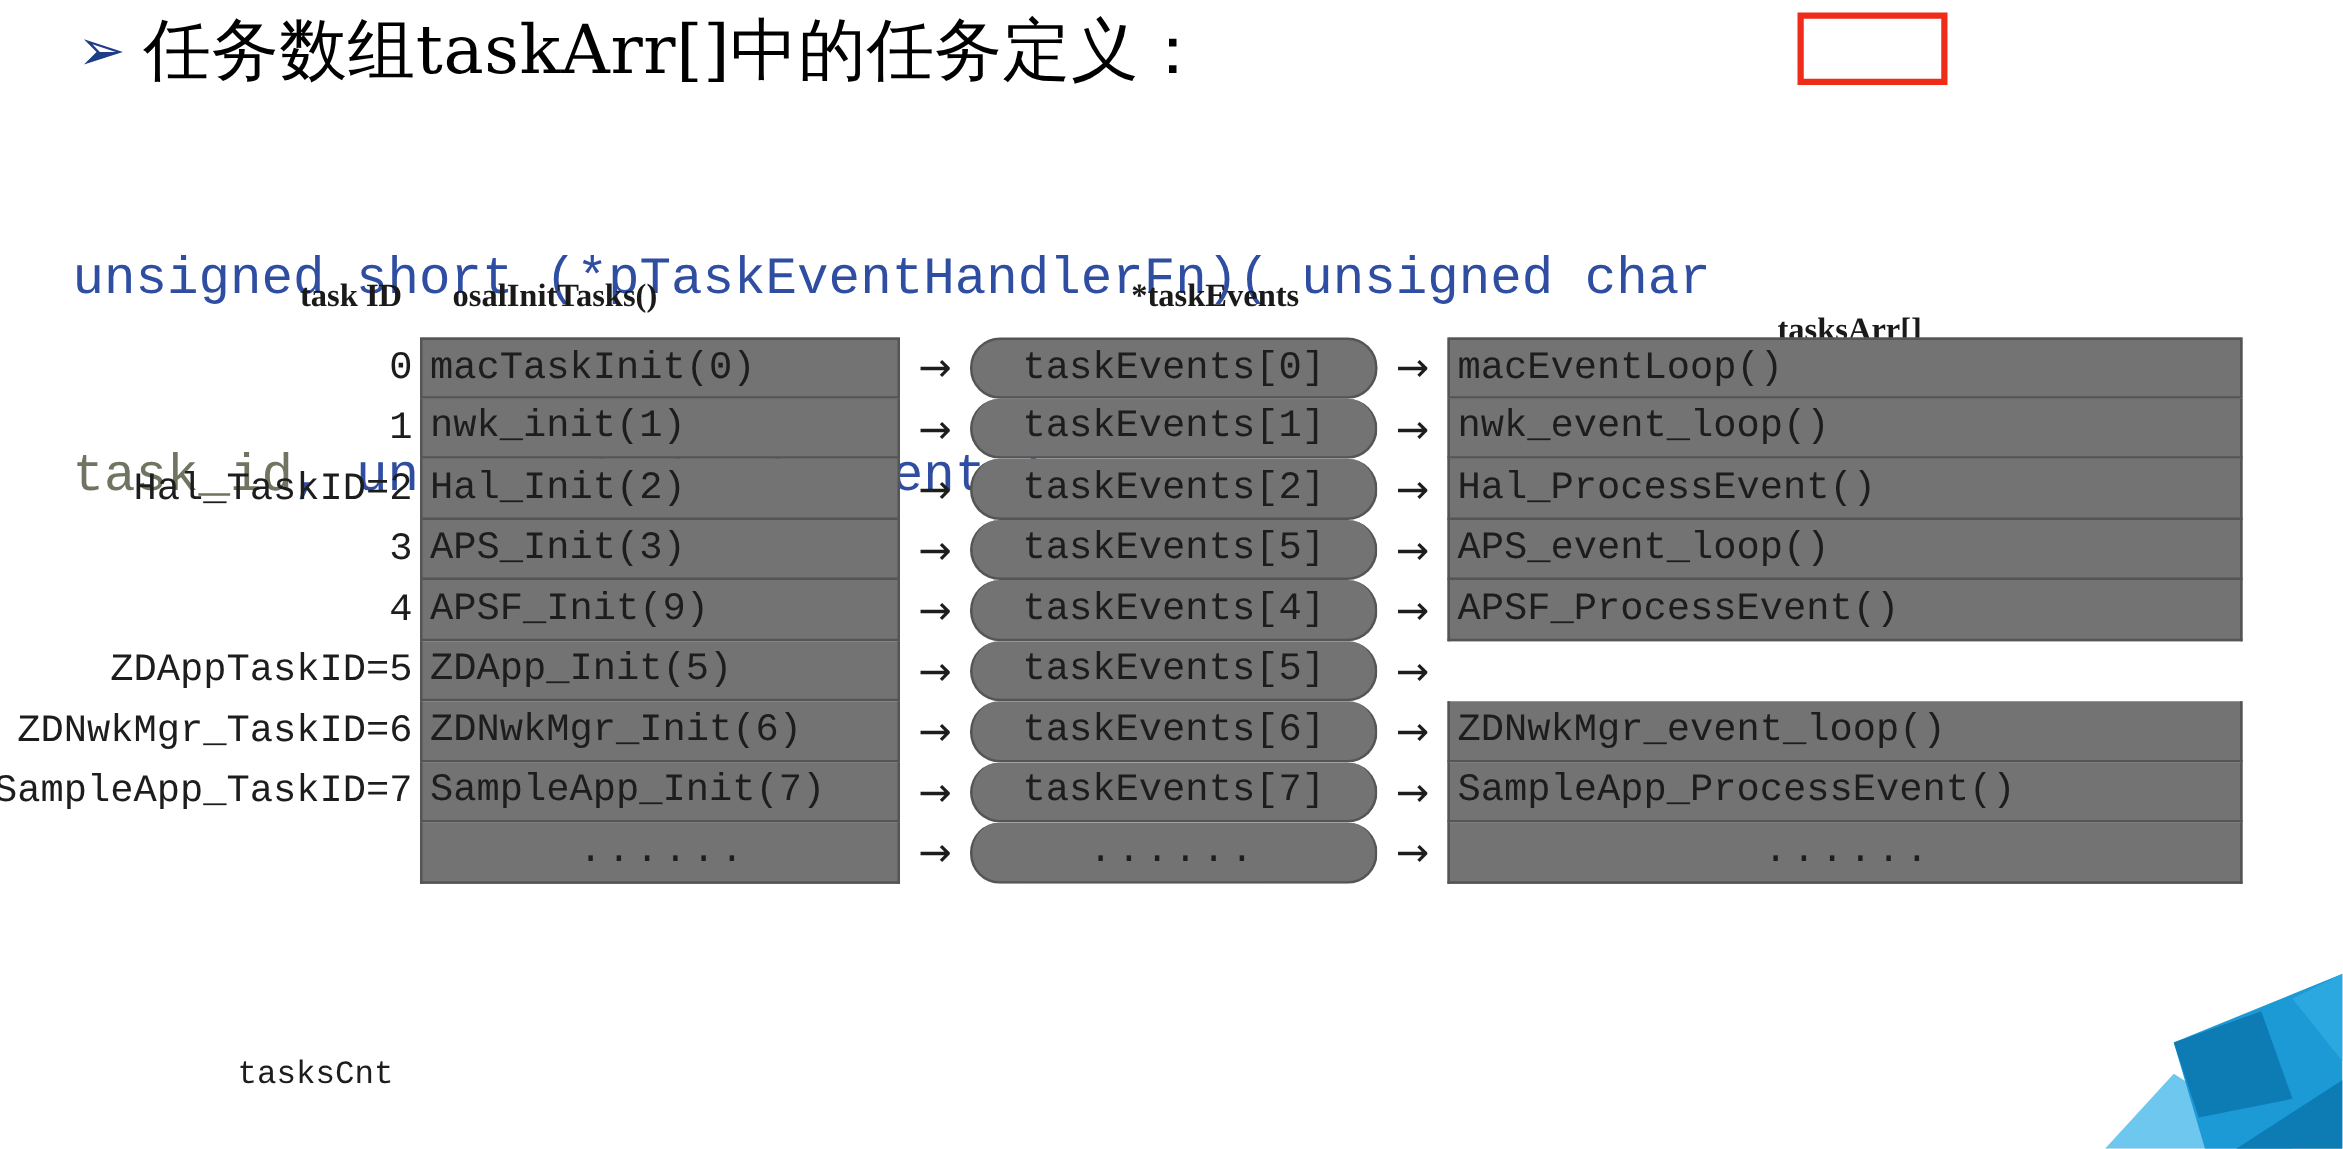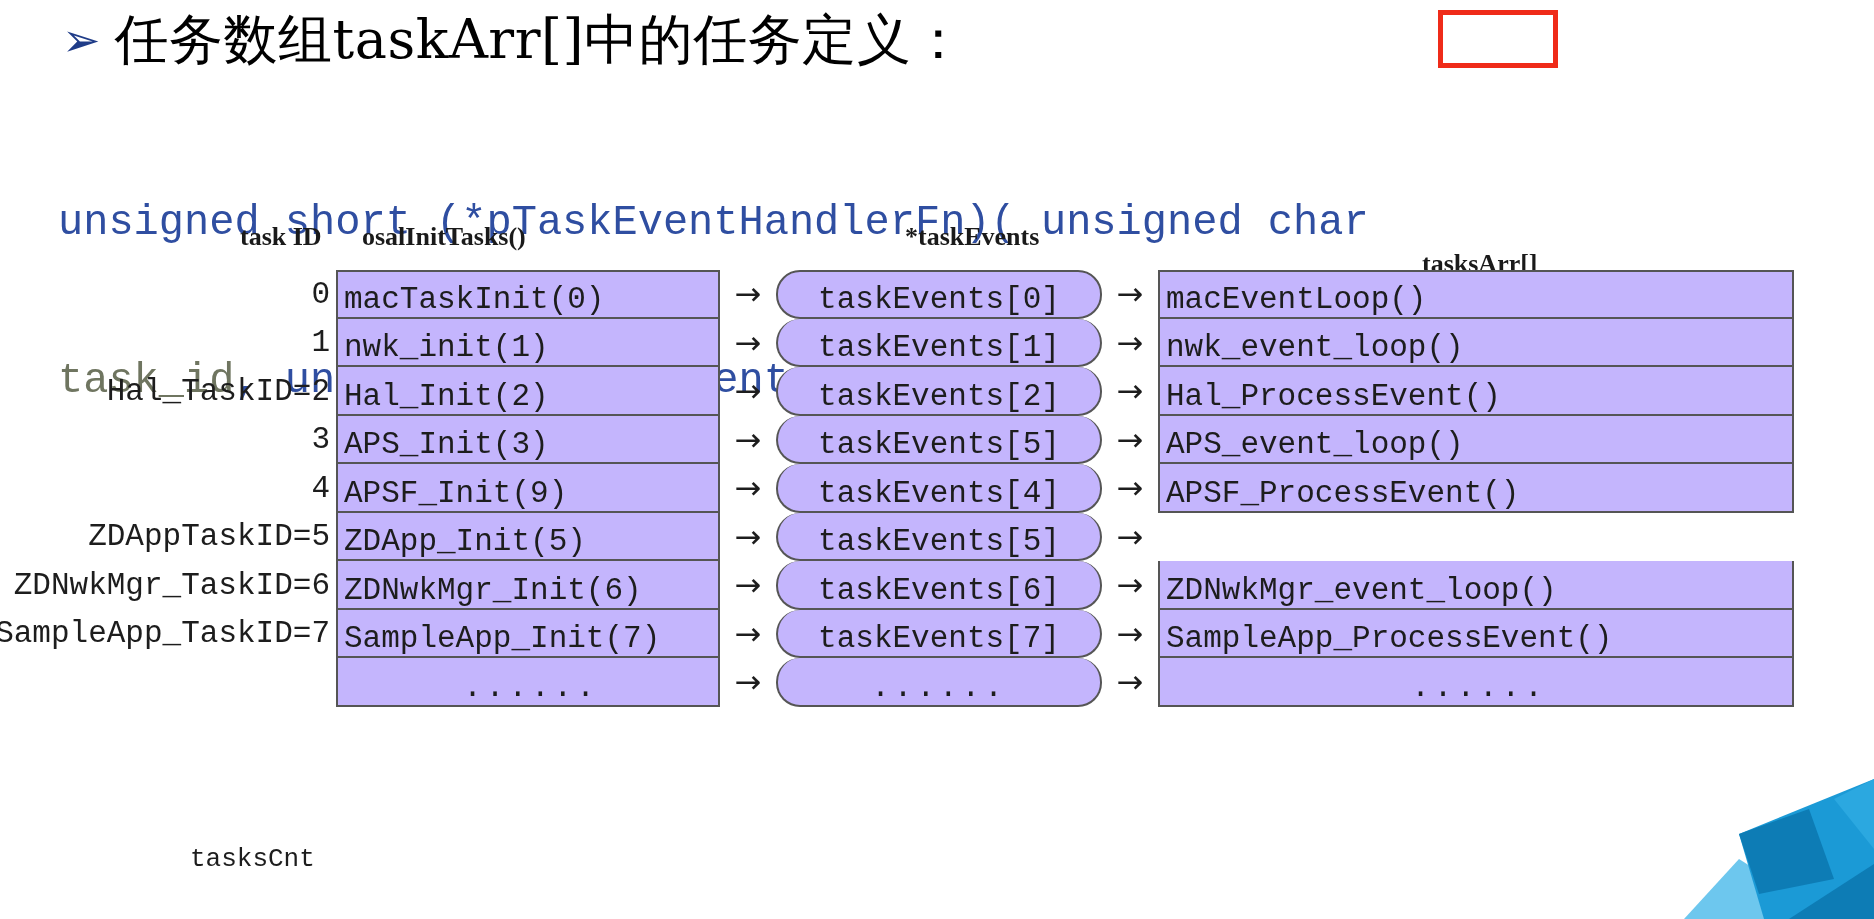--- a/index.html
+++ b/index.html
@@ -115,27 +115,27 @@
     align-items: center;
     justify-content: flex-end;
     box-sizing: border-box;
     white-space: nowrap;
   }
   .cell-box {
     border-left: 2px solid #555;
     border-right: 2px solid #555;
     border-bottom: 2px solid #555;
     display: flex;
-    align-items: flex-end;
+    align-items: center;
     box-sizing: border-box;
     font-size: 31px;
     color: #1d1d1d;
     font-family: "Liberation Mono", "DejaVu Sans Mono", monospace;
     white-space: nowrap;
-    background: #c4b5fd;
+    background: #737373;
   }
   .row:first-child .cell-box { border-top: 2px solid #555; }
   .col-init   { width: 384px; padding-left: 6px; }
   .col-events { width: 326px; justify-content: center; border-radius: 24px; }
   .col-arr    { width: 636px; padding-left: 6px; }
   .arrow-cell {
     width: 56px;
     display: flex;
     align-items: center;
     justify-content: center;

